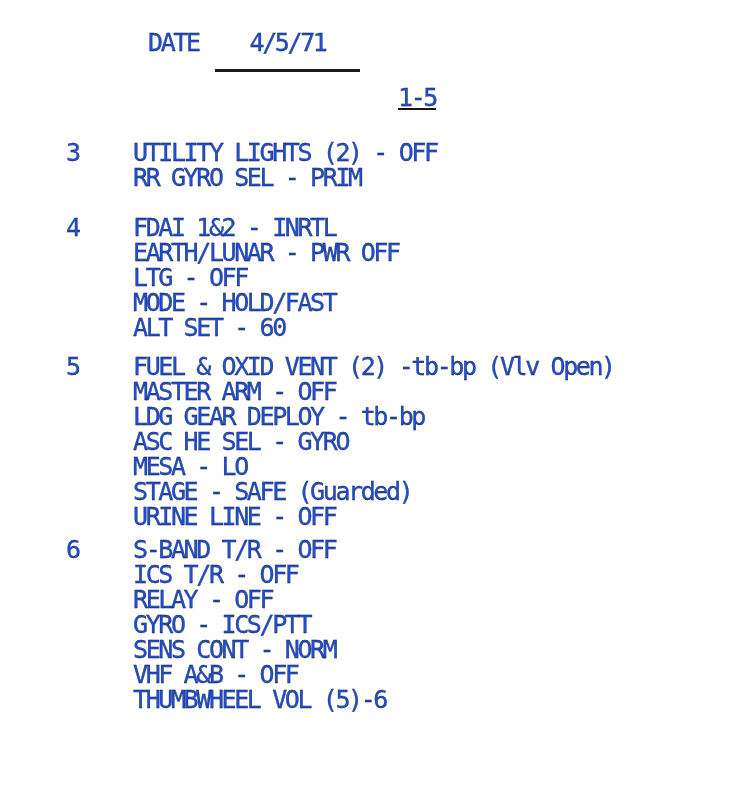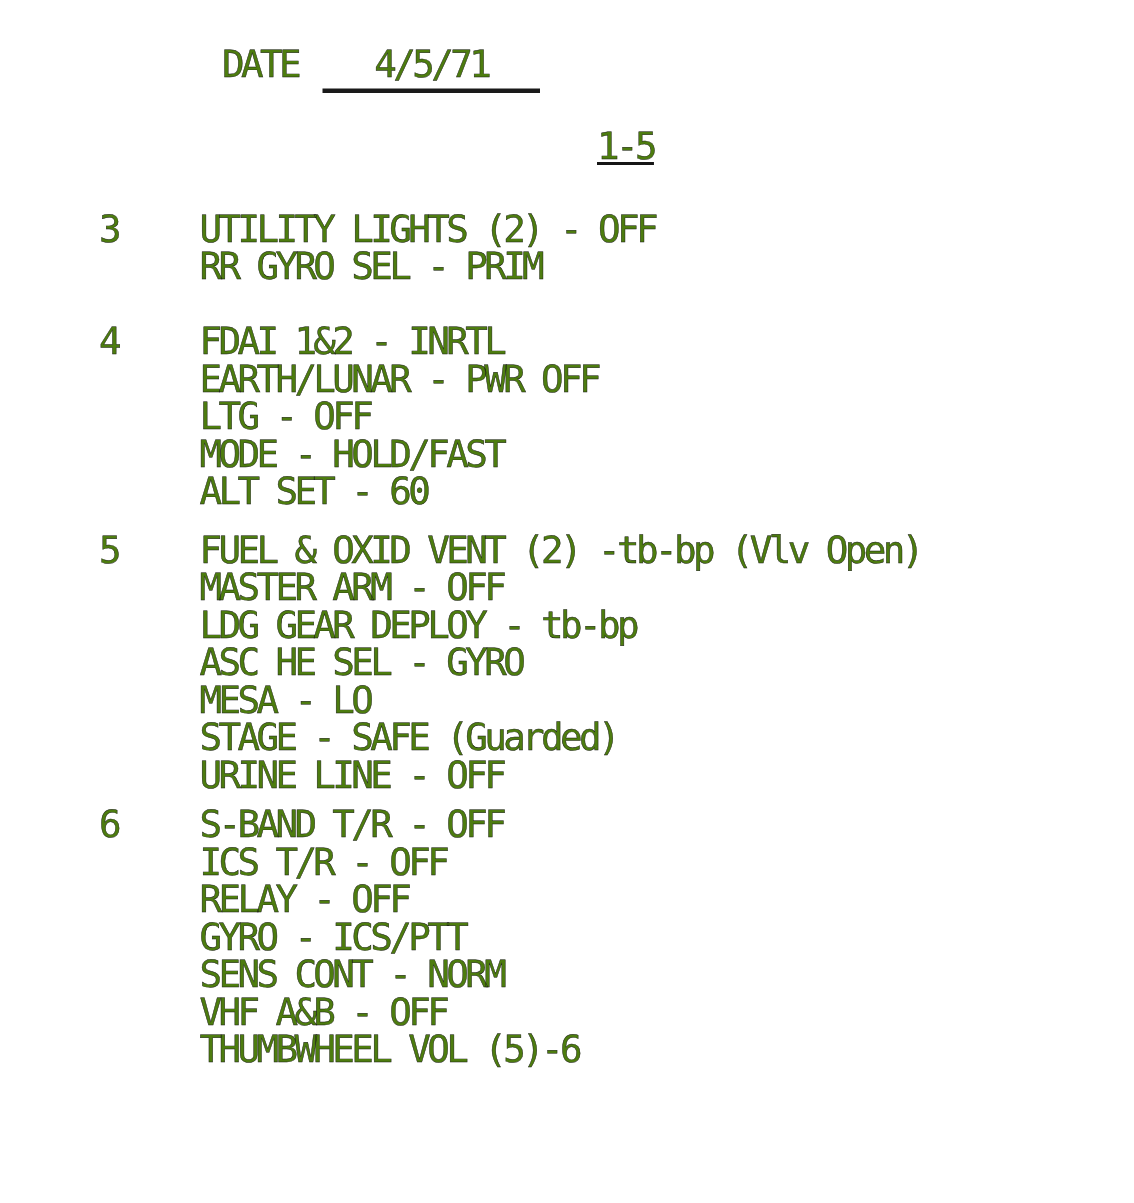--- a/index.html
+++ b/index.html
@@ -2,37 +2,37 @@
 <html><head>
 <meta charset="utf-8">
 <style>
   html,body{margin:0;padding:0;background:#e8e8e8;}
   .page{
     position:relative;
     width:756px;height:802px;
     background:#ffffff;
     overflow:hidden;
     font-family:"DejaVu Sans Mono", monospace;
-    color:#4d7c0f;
+    color:#1d4ed8;
     -webkit-text-stroke:0.3px #161616;
   }
   .tline{
     position:absolute;
     font-size:25px;
     line-height:25px;
     letter-spacing:-2.4px;
     white-space:pre;
   }
   .date-label{left:148px;top:30px;}
   .date-value{
     left:215px;top:30px;
     width:145px;
     text-align:center;
     border-bottom:3px solid #1a1a1a;
-    padding-bottom:4px;
+    padding-bottom:14px;
   }
   .page-number{left:398px;top:85px;text-decoration:underline;}
   .sections{position:absolute;left:0;top:140px;width:756px;}
   .section{position:relative;padding-left:133px;}
   .section + .section{margin-top:25px;}
   .section:nth-child(3){margin-top:14px;}
   .section:nth-child(4){margin-top:8px;}
   .sec-num{
     position:absolute;left:66px;top:0;
     font-size:25px;line-height:25px;letter-spacing:-2.4px;

